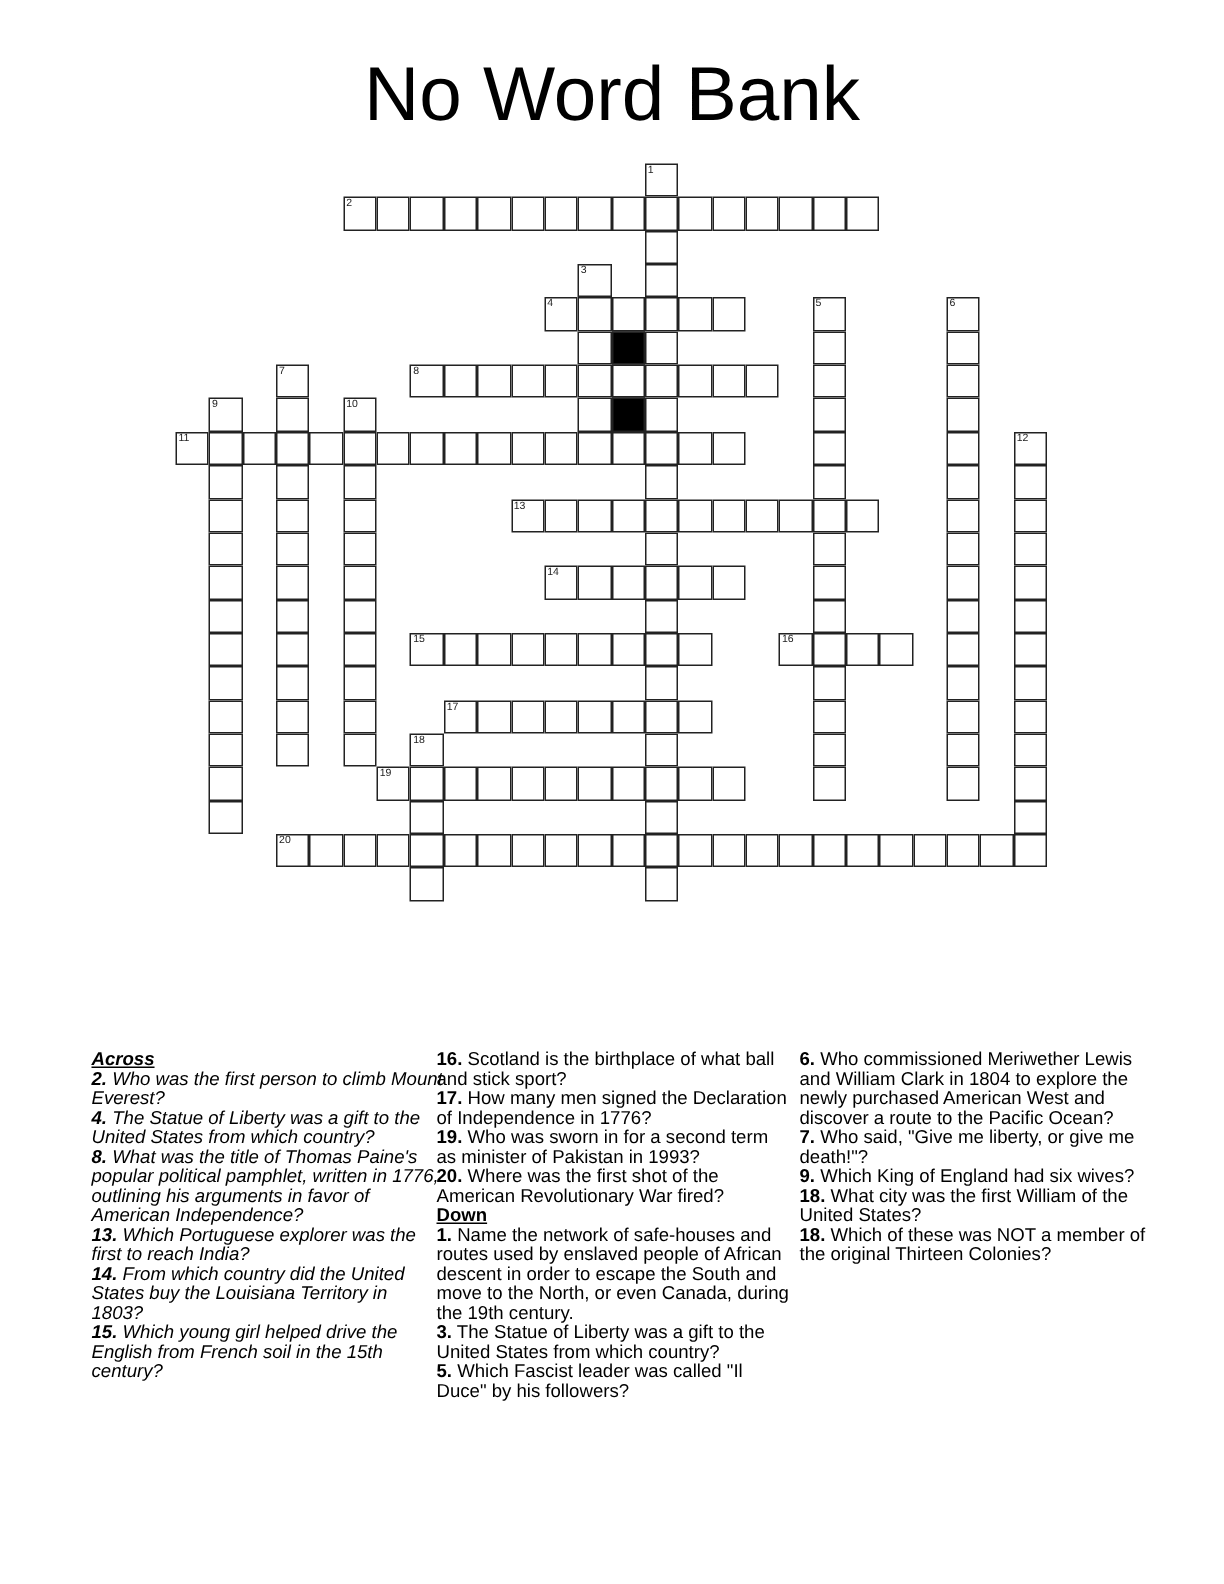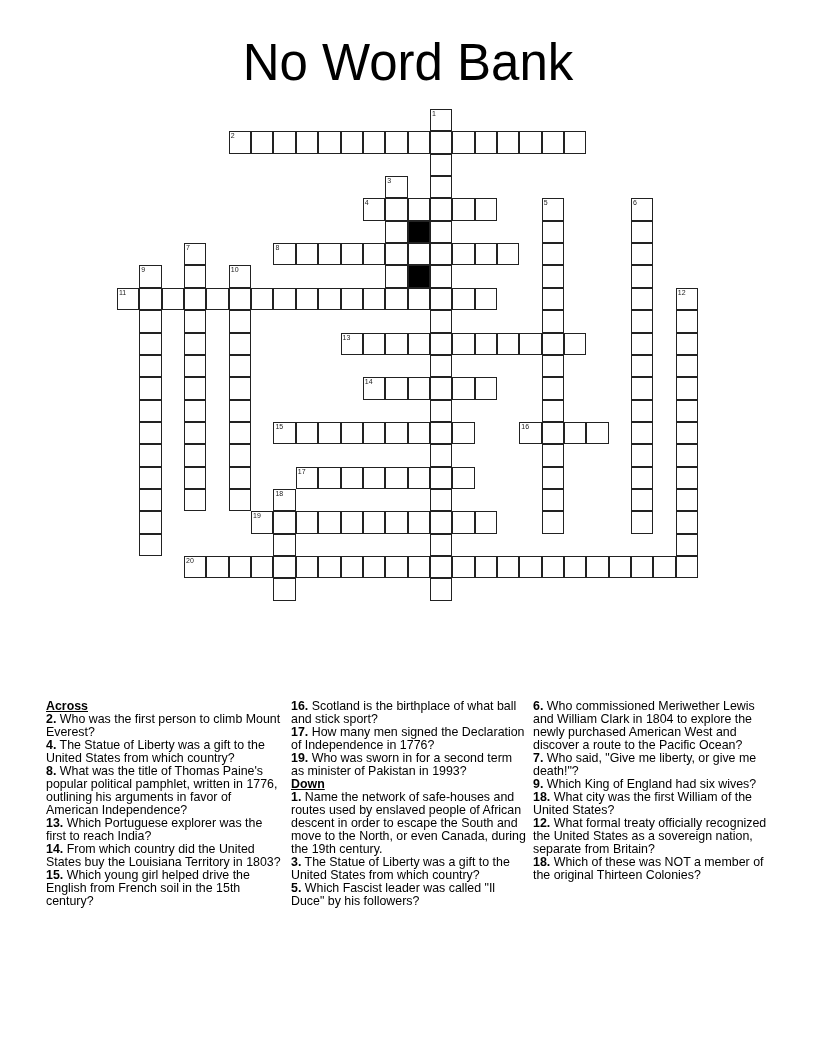--- a/index.html
+++ b/index.html
@@ -6,21 +6,21 @@
   body { width: 816px; height: 1056px; position: relative; overflow: hidden;
          font-family: "Liberation Sans", sans-serif; color: #000; }
   .title { position: absolute; left: 0; top: 33px; width: 816px; text-align: center;
            font-size: 51px; line-height: 60px; font-weight: normal; }
   .grid { position: absolute; left: 0; top: 0; width: 816px; height: 620px; }
   .cell { position: absolute; width: 22.4px; height: 22.4px; box-sizing: border-box;
           border: 1.3px solid #222; background: #fff; }
   .cell.black { background: #000; }
   .cell .num { position: absolute; left: 1px; top: 0px; font-size: 7px; line-height: 8px; color: #222; }
   .clues { position: absolute; top: 700px; font-size: 12.4px; line-height: 13px; }
-  .col1 { left: 46px; width: 235px; }
+  .col1 { left: 61px; width: 235px; font-style: italic; }
   .col2 { left: 291px; width: 235px; }
   .col3 { left: 533px; width: 240px; }
   .heading { font-weight: bold; text-decoration: underline; display: block; }
   .clue { display: block; margin: 0; }
   .clue b { font-weight: bold; }
 </style>
 </head>
 <body>
 
 <div class="title">No Word Bank</div>
@@ -290,26 +290,26 @@
   <div class="clue"><b>8.</b> <span>What was the title of Thomas Paine's popular political pamphlet, written in 1776, outlining his arguments in favor of American Independence?</span></div>
   <div class="clue"><b>13.</b> <span>Which Portuguese explorer was the first to reach India?</span></div>
   <div class="clue"><b>14.</b> <span>From which country did the United States buy the Louisiana Territory in 1803?</span></div>
   <div class="clue"><b>15.</b> <span>Which young girl helped drive the English from French soil in the 15th century?</span></div>
 </div>
 
 <div class="clues col2">
   <div class="clue"><b>16.</b> <span>Scotland is the birthplace of what ball and stick sport?</span></div>
   <div class="clue"><b>17.</b> <span>How many men signed the Declaration of Independence in 1776?</span></div>
   <div class="clue"><b>19.</b> <span>Who was sworn in for a second term as minister of Pakistan in 1993?</span></div>
+  <div class="clue"><b>20.</b> <span>Where was the first shot of the American Revolutionary War fired?</span></div>
   <span class="heading">Down</span>
   <div class="clue"><b>1.</b> <span>Name the network of safe-houses and routes used by enslaved people of African descent in order to escape the South and move to the North, or even Canada, during the 19th century.</span></div>
   <div class="clue"><b>3.</b> <span>The Statue of Liberty was a gift to the United States from which country?</span></div>
   <div class="clue"><b>5.</b> <span>Which Fascist leader was called "Il Duce" by his followers?</span></div>
 </div>
 
 <div class="clues col3">
   <div class="clue"><b>6.</b> <span>Who commissioned Meriwether Lewis and William Clark in 1804 to explore the newly purchased American West and discover a route to the Pacific Ocean?</span></div>
   <div class="clue"><b>7.</b> <span>Who said, "Give me liberty, or give me death!"?</span></div>
   <div class="clue"><b>9.</b> <span>Which King of England had six wives?</span></div>
   <div class="clue"><b>18.</b> <span>What city was the first William of the United States?</span></div>
-  <div class="clue"><b>12.</b> <span>What formal treaty officially recognized the United States as a sovereign nation, separate from Britain?</span></div>
   <div class="clue"><b>18.</b> <span>Which of these was NOT a member of the original Thirteen Colonies?</span></div>
 </div>
 
 </body></html>

